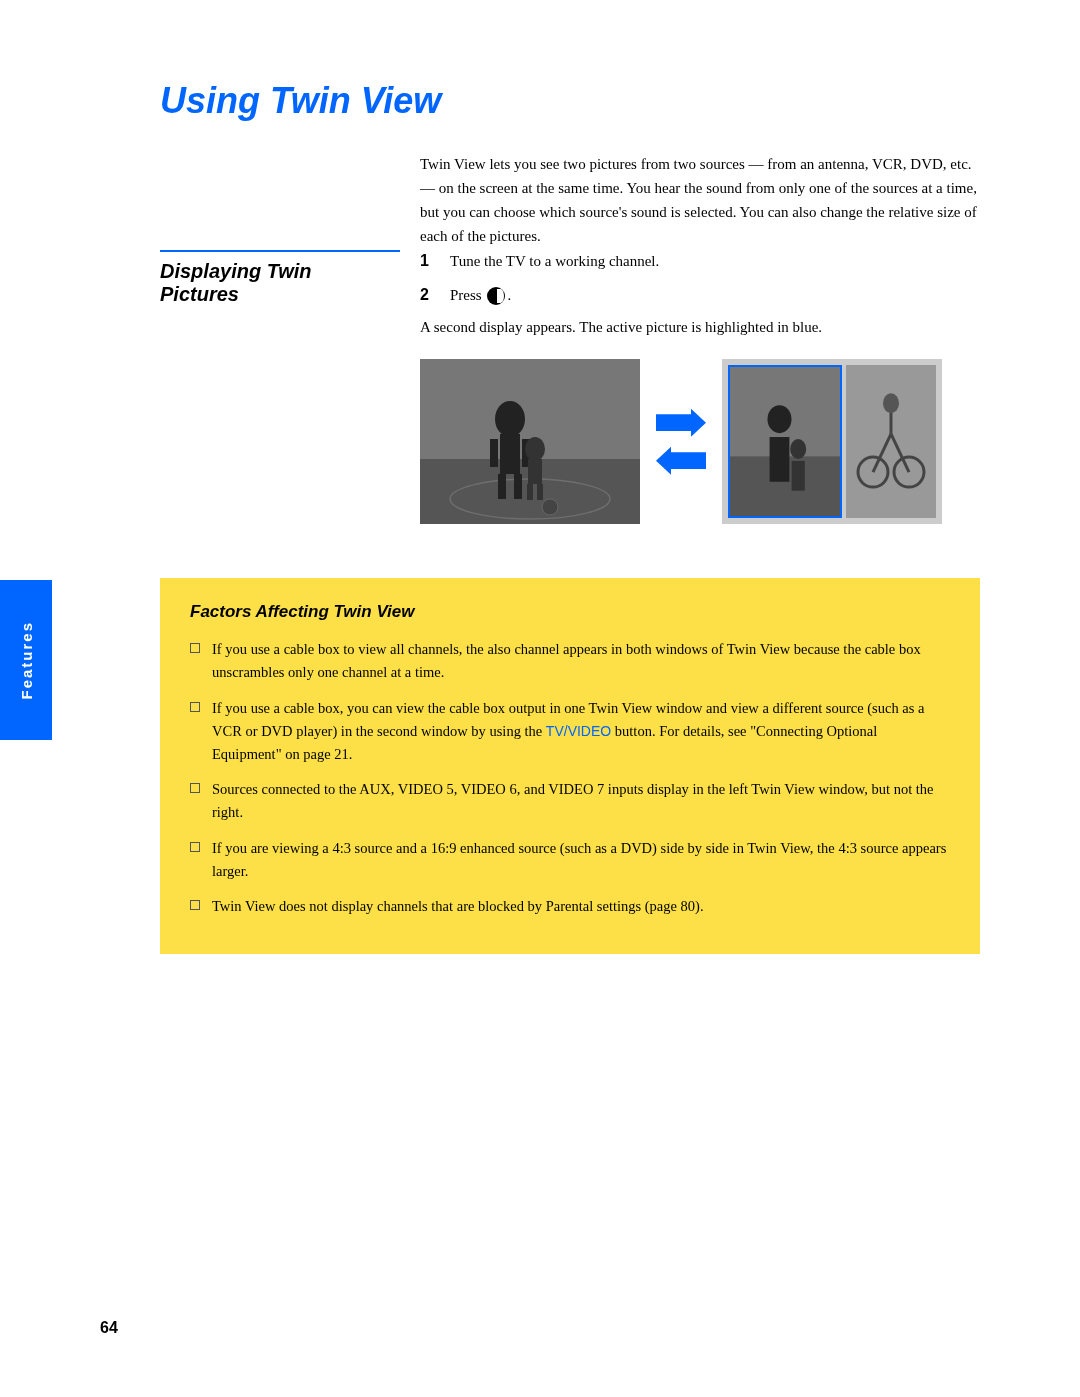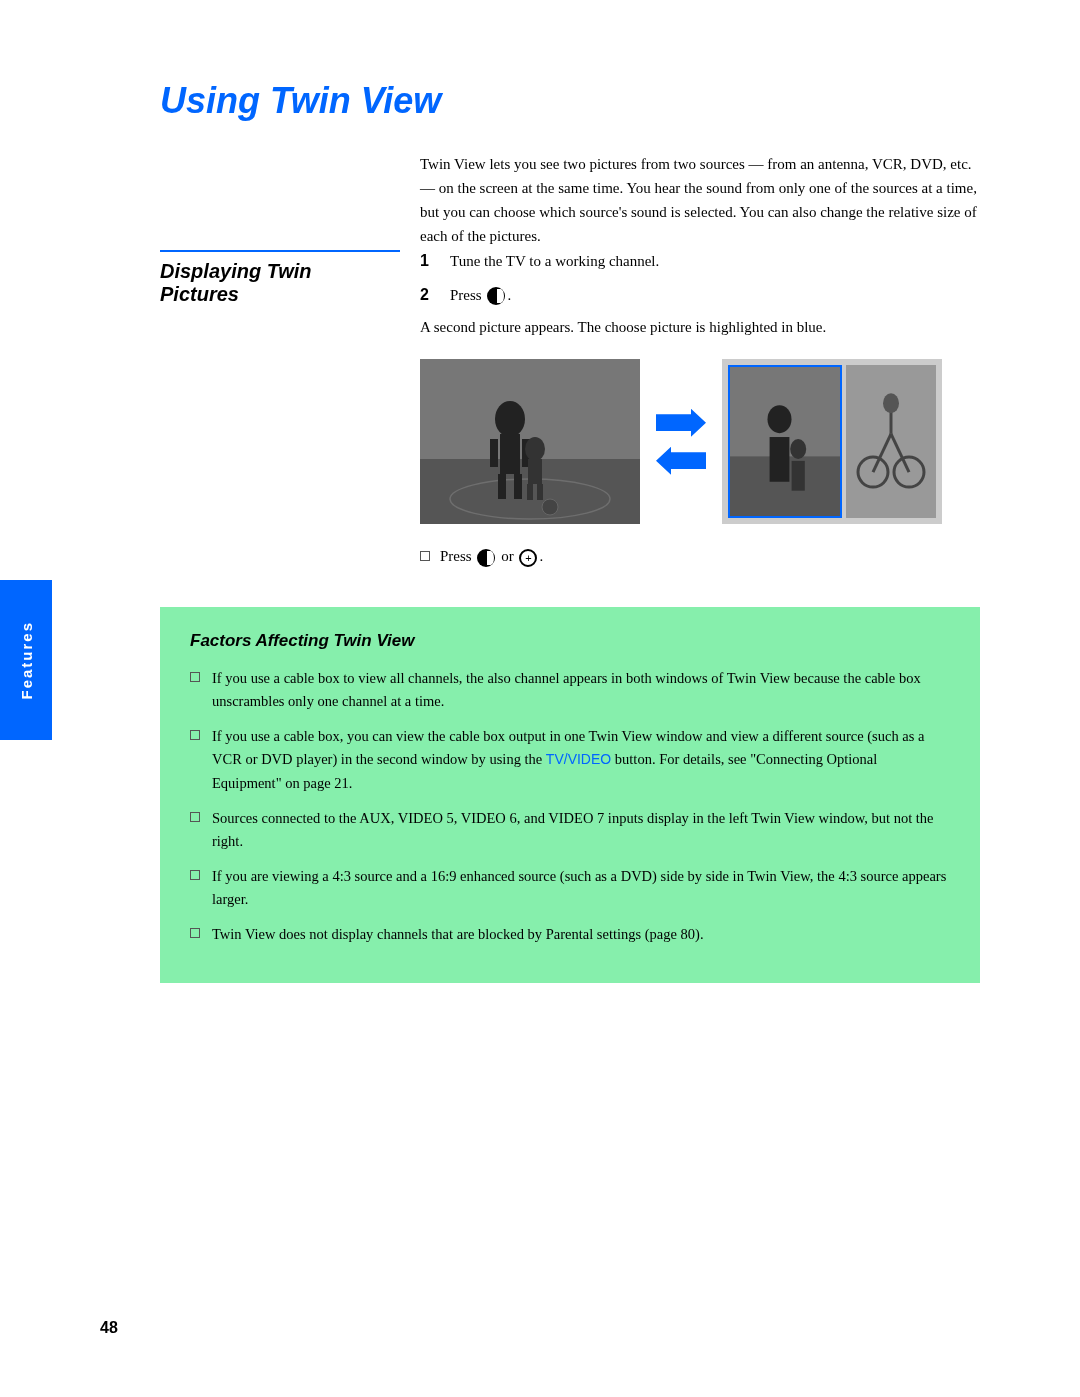--- a/index.html
+++ b/index.html
@@ -263,21 +263,21 @@
       display: inline-block;
       width: 10px;
       height: 10px;
       border: 1.5px solid #555;
       flex-shrink: 0;
       margin-top: 2px;
     }
 
     
     .factors-section {
-      background: #86efac;
+      background: #fde047;
       border: none;
       padding: 24px 30px 24px 30px;
       margin-top: 30px;
     }
 
     .factors-title {
       font-size: 17px;
       font-weight: bold;
       font-style: italic;
       font-family: Arial, sans-serif;
@@ -352,21 +352,21 @@
           <span class="step-text">Tune the TV to a working channel.</span>
         </div>
 
         <div class="step">
           <span class="step-number">2</span>
           <span class="step-text">
             Press <span class="inline-icon"></span>.
           </span>
         </div>
 
-        <div class="step-sub">A second picture appears. The choose picture is highlighted in blue.</div>
+        <div class="step-sub">A second display appears. The active picture is highlighted in blue.</div>
 
         <div class="images-area">
           <div class="main-image">
             <div class="main-image-inner">
               
               <svg width="220" height="165" xmlns="http://www.w3.org/2000/svg">
                 <rect width="220" height="165" fill="#777"></rect>
                 <rect x="0" y="100" width="220" height="65" fill="#555"></rect>
 
                 <ellipse cx="110" cy="140" rx="80" ry="20" fill="none" stroke="#888" stroke-width="1.5" opacity="0.5"></ellipse>
@@ -413,26 +413,20 @@
                 <line x1="30%" y1="70%" x2="50%" y2="45%" stroke="#444" stroke-width="3"></line>
                 <line x1="50%" y1="45%" x2="70%" y2="70%" stroke="#444" stroke-width="3"></line>
                 <line x1="50%" y1="45%" x2="50%" y2="30%" stroke="#444" stroke-width="3"></line>
                 <ellipse cx="50%" cy="25%" rx="8" ry="10" fill="#555"></ellipse>
               </svg>
             </div>
           </div>
         </div>
 
         <div class="cancel-link">
-          <div class="cancel-bullet">
-            <span class="bullet-sq"></span>
-            <span>
-              Press <span class="inline-icon"></span> or <span class="inline-icon-circle">+</span>.
-            </span>
-          </div>
         </div>
 
       </div>
     </div>
 
     <div class="factors-section">
       <div class="factors-title">Factors Affecting Twin View</div>
 
       <div class="bullet-item">
         <span class="bullet-sq"></span>
@@ -455,15 +449,15 @@
       </div>
 
       <div class="bullet-item">
         <span class="bullet-sq"></span>
         <span class="bullet-item-text">Twin View does not display channels that are blocked by Parental settings (page 80).</span>
       </div>
     </div>
 
   </div>
 
-  <div class="page-number">48</div>
+  <div class="page-number">64</div>
 
 </div>
 
 </body></html>

